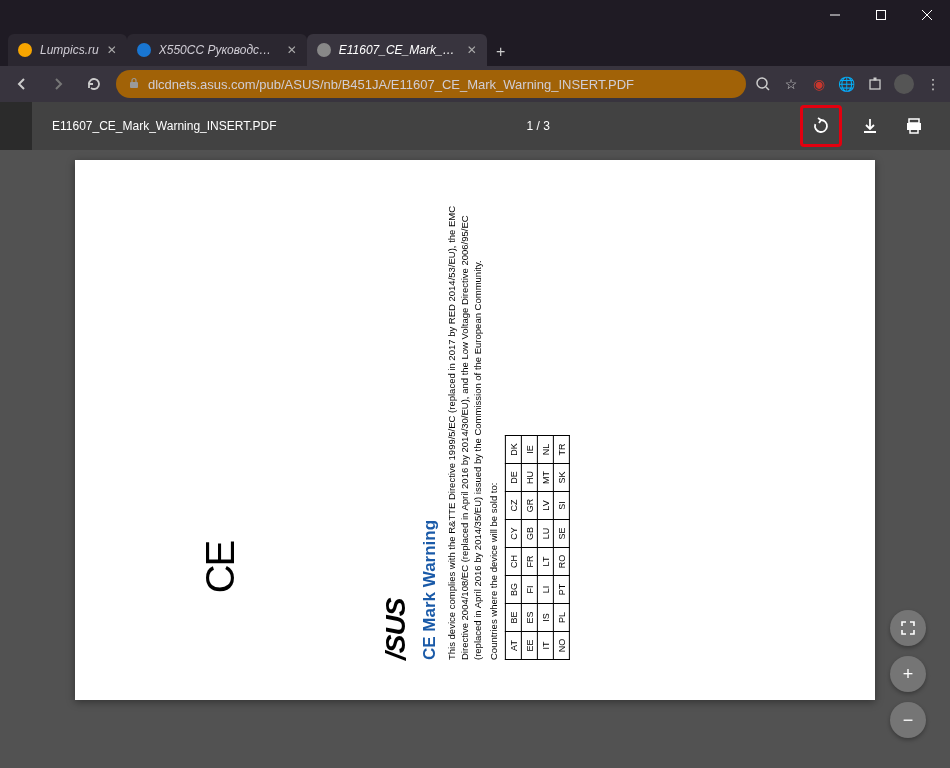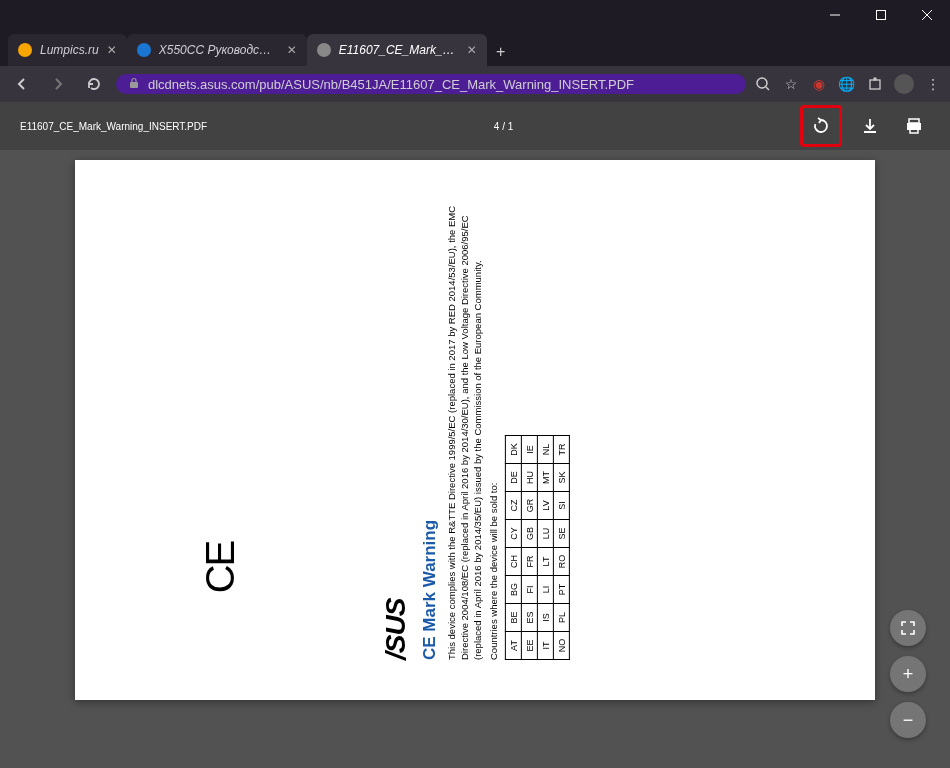--- a/index.html
+++ b/index.html
@@ -12,27 +12,27 @@
 .tabstrip { height: 36px; background: #1f1b24; display: flex; align-items: flex-end; padding: 0 8px; gap: 0; }
 .tab { height: 32px; background: #2b2730; color: #d0cdd5; font-size: 12px; display: flex; align-items: center; padding: 0 10px; border-radius: 6px 6px 0 0; max-width: 180px; gap: 8px; }
 .tab.active { background: #38343e; color: #fff; }
 .tab-title { white-space: nowrap; overflow: hidden; text-overflow: ellipsis; flex: 1; font-style: italic; }
 .tab-close { font-size: 12px; color: #aaa; }
 .tab-favicon { width: 14px; height: 14px; border-radius: 50%; display: inline-block; }
 .newtab { width: 28px; height: 28px; display: flex; align-items: center; justify-content: center; color: #ccc; font-size: 16px; }
 
 .addrbar { height: 36px; background: #38343e; display: flex; align-items: center; padding: 0 8px; gap: 8px; }
 .nav-btn { width: 28px; height: 28px; display: flex; align-items: center; justify-content: center; color: #bbb; border-radius: 50%; }
-.omnibox { flex: 1; height: 20px; background: #4c1d95; border-radius: 14px; display: flex; align-items: center; padding: 0 12px; color: #d0cdd5; font-size: 13px; gap: 8px; overflow: hidden; }
+.omnibox { flex: 1; height: 28px; background: #a16207; border-radius: 14px; display: flex; align-items: center; padding: 0 12px; color: #d0cdd5; font-size: 13px; gap: 8px; overflow: hidden; }
 .lock-icon { color: #9a9a9a; }
 .url-text { white-space: nowrap; overflow: hidden; text-overflow: ellipsis; }
 .ext-icons { display: flex; gap: 10px; align-items: center; color: #ccc; }
 .ext-icon { width: 18px; height: 18px; display: flex; align-items: center; justify-content: center; font-size: 14px; }
 
-.pdfbar { height: 48px; background: #424242; display: flex; align-items: center; padding: 17px 20px; color: #fff; font-size: 10px; }
+.pdfbar { height: 48px; background: #424242; display: flex; align-items: center; padding: 17px 20px; color: #fff; font-size: 12px; margin-left: 32px; }
 .pdf-filename { flex: 0 0 auto; }
 .pdf-page { flex: 1; text-align: center; }
 .pdf-actions { display: flex; gap: 12px; align-items: center; }
 .pdf-action-btn { width: 32px; height: 32px; display: flex; align-items: center; justify-content: center; color: #fff; }
 .highlight-box { border: 3px solid #e3000f; border-radius: 4px; padding: 2px; }
 
 .viewer { position: absolute; top: 150px; left: 0; right: 0; bottom: 0; background: #525252; display: flex; justify-content: center; padding: 10px 0; }
 .page { width: 800px; height: 540px; background: #fff; box-shadow: 0 2px 8px rgba(0,0,0,0.4); position: relative; overflow: hidden; }
 
 .doc-content { position: absolute; top: 50%; left: 50%; transform: translate(-50%, -50%) rotate(-90deg); transform-origin: center center; width: 460px; }
@@ -130,21 +130,21 @@
           <rect x="5.5" y="0.5" width="3" height="3" fill="#ccc"></rect>
         </svg>
       </div>
     <div class="ext-icon" style="background:#555;border-radius:50%;width:20px;height:20px"></div>
     <div class="ext-icon">⋮</div>
   </div>
 </div>
 
 <div class="pdfbar">
   <div class="pdf-filename">E11607_CE_Mark_Warning_INSERT.PDF</div>
-  <div class="pdf-page">4 / 1</div>
+  <div class="pdf-page">1 / 3</div>
   <div class="pdf-actions">
     <div class="highlight-box">
       <div class="pdf-action-btn">
           <svg width="20" height="20" viewBox="0 0 20 20">
             <path d="M10 4 a6 6 0 1 1 -5.7 4.1" fill="none" stroke="#fff" stroke-width="1.8"></path>
             <path d="M7 2 L10 4 L8 7" fill="none" stroke="#fff" stroke-width="1.8"></path>
           </svg>
         </div>
     </div>
     <div class="pdf-action-btn">

